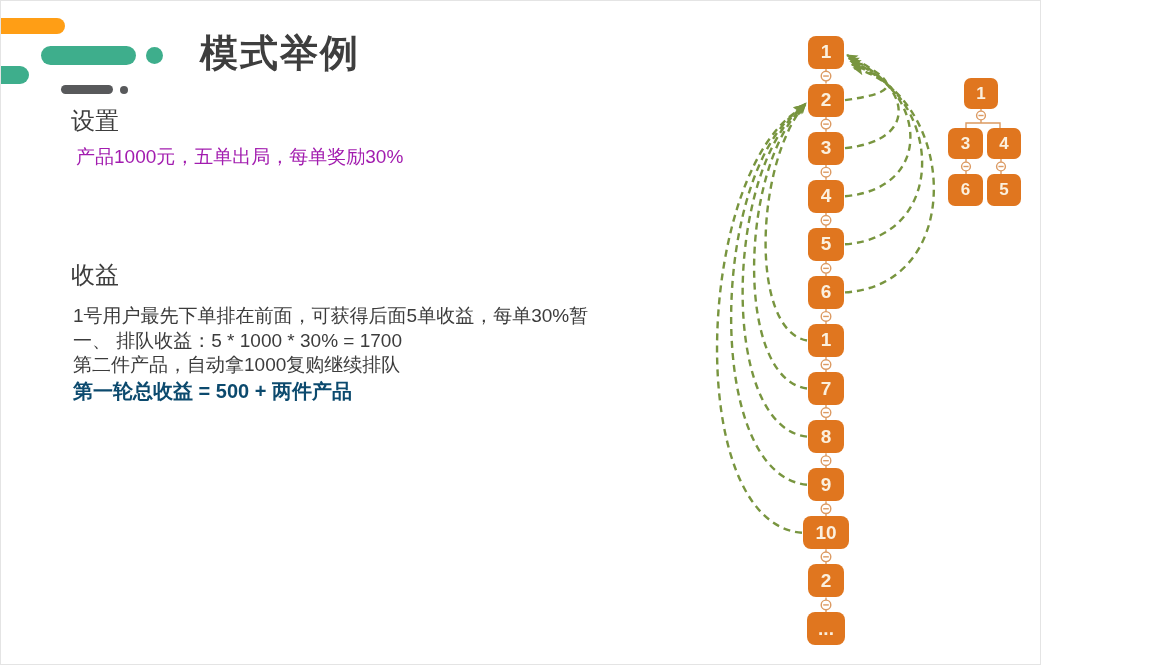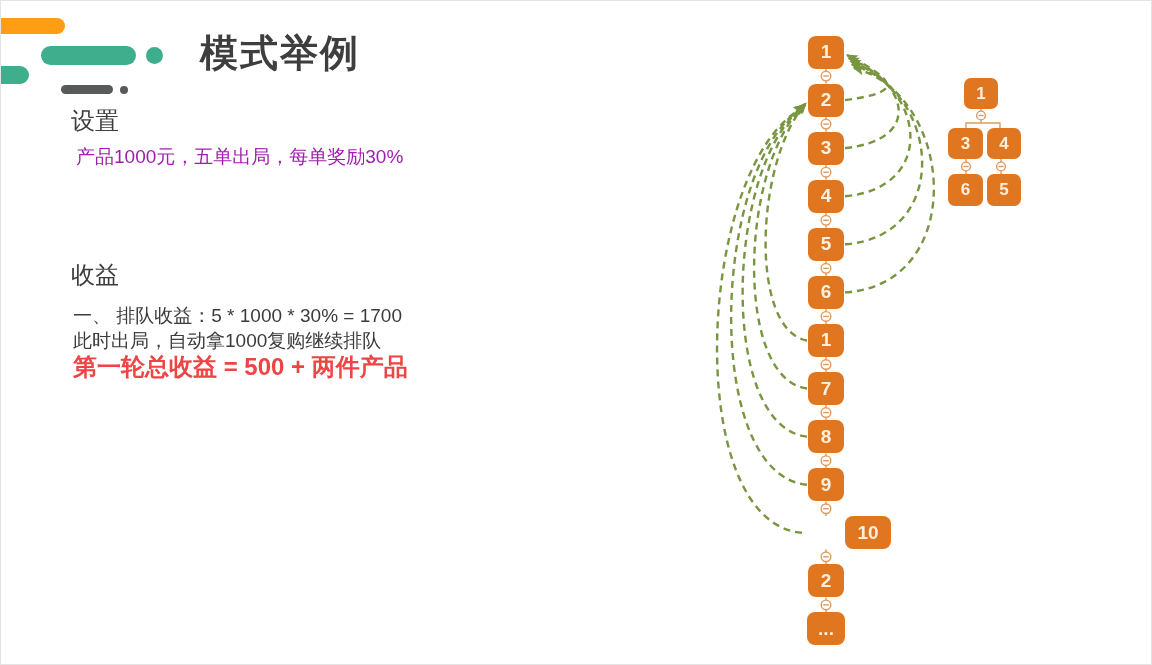--- a/index.html
+++ b/index.html
@@ -1,17 +1,17 @@
 <!DOCTYPE html>
 <html><head>
 <meta charset="utf-8">
 <style>
   html,body{margin:0;padding:0;background:#fff;}
   .slide{
-    position:relative;width:1152px;height:665px;background:#ffffff;
+    position:relative;width:1041px;height:665px;background:#ffffff;
     font-family:"Liberation Sans","DejaVu Sans",sans-serif;
     overflow:hidden;box-sizing:border-box;border:1px solid #e4e4e4;
   }
   
   .bar{position:absolute;}
   .bar-orange{left:0;top:17px;width:64px;height:16px;background:#FF9E15;border-radius:0 8px 8px 0;}
   .bar-teal-mid{left:40px;top:45px;width:95px;height:19px;background:#3EAE8C;border-radius:10px;}
   .dot-teal{left:145px;top:46px;width:17px;height:17px;background:#3EAE8C;border-radius:50%;}
   .bar-teal-low{left:0;top:65px;width:28px;height:18px;background:#3EAE8C;border-radius:0 9px 9px 0;}
   .bar-gray{left:60px;top:84px;width:52px;height:9px;background:#58595B;border-radius:5px;}
@@ -24,21 +24,21 @@
   .sec-heading{
     position:absolute;font-size:24px;font-weight:400;color:#3C3C3C;white-space:nowrap;
   }
   .h-setup{left:70px;top:104px;}
   .h-income{left:70px;top:258px;}
   .setup-body{
     position:absolute;left:75px;top:143px;font-size:19px;color:#a21caf;white-space:nowrap;
   }
   .income-block{position:absolute;left:72px;top:303px;}
   .income-line{font-size:19px;color:#3C3C3C;line-height:24.5px;white-space:nowrap;}
-  .income-highlight{font-size:24px;font-weight:700;color:#ef4444;line-height:25px;white-space:nowrap;margin-top:1px;}
+  .income-highlight{font-size:20px;font-weight:700;color:#0c4a6e;line-height:25px;white-space:nowrap;margin-top:1px;}
 
   .diagram{position:absolute;left:0;top:0;width:1152px;height:665px;}
   .diagram svg{position:absolute;left:0;top:0;z-index:1;}
   .qnode,.tnode{
     position:absolute;z-index:2;background:#E0761F;border-radius:8px;
     color:#FBF0DE;display:flex;align-items:center;justify-content:center;
     font-weight:600;box-sizing:border-box;
   }
   .qnode{height:33px;font-size:19px;}
   .tnode{font-size:17px;border-radius:7px;}
@@ -55,22 +55,23 @@
   <div class="bar bar-gray"></div>
   <div class="bar dot-gray"></div>
 
   <div class="page-title">模式举例</div>
 
   <div class="sec-heading h-setup">设置</div>
   <div class="setup-body">产品1000元，五单出局，每单奖励30%</div>
 
   <div class="sec-heading h-income">收益</div>
   <div class="income-block">
+    <div class="income-line">1号用户最先下单排在前面，可获得后面5单收益，每单30%暂</div>
     <div class="income-line">一、 排队收益：5 * 1000 * 30% = 1700</div>
-    <div class="income-line">此时出局，自动拿1000复购继续排队</div>
+    <div class="income-line">第二件产品，自动拿1000复购继续排队</div>
     <div class="income-highlight">第一轮总收益 = 500 + 两件产品</div>
   </div>
 
   <div class="diagram">
     <svg id="diagram-svg" width="1152" height="665" viewBox="0 0 1152 665">
         <defs>
           <marker id="ah" markerUnits="userSpaceOnUse" markerWidth="13" markerHeight="11" refX="10.5" refY="5" orient="auto">
             <path d="M0,0 L11.5,5 L0,10 L2.6,5 Z" fill="#78953F"></path>
           </marker>
         </defs>
@@ -135,21 +136,21 @@
         <div class="qnode" style="left: 807px; top: 34.5px; width: 36px;">1</div>
         <div class="qnode" style="left: 807px; top: 82.58px; width: 36px;">2</div>
         <div class="qnode" style="left: 807px; top: 130.66px; width: 36px;">3</div>
         <div class="qnode" style="left: 807px; top: 178.74px; width: 36px;">4</div>
         <div class="qnode" style="left: 807px; top: 226.82px; width: 36px;">5</div>
         <div class="qnode" style="left: 807px; top: 274.9px; width: 36px;">6</div>
         <div class="qnode" style="left: 807px; top: 322.98px; width: 36px;">1</div>
         <div class="qnode" style="left: 807px; top: 371.06px; width: 36px;">7</div>
         <div class="qnode" style="left: 807px; top: 419.14px; width: 36px;">8</div>
         <div class="qnode" style="left: 807px; top: 467.22px; width: 36px;">9</div>
-        <div class="qnode" style="left: 844px; top: 515.3px; width: 46px;">10</div>
+        <div class="qnode" style="left: 802px; top: 515.3px; width: 46px;">10</div>
         <div class="qnode" style="left: 807px; top: 563.38px; width: 36px;">2</div>
         <div class="qnode" style="left: 806px; top: 611.46px; width: 38px;">...</div>
       </div>
     <div id="tree-layer">
         <div class="tnode" style="left: 963px; top: 77px; width: 34px; height: 31px;">1</div>
         <div class="tnode" style="left: 947px; top: 127px; width: 35px; height: 31px;">3</div>
         <div class="tnode" style="left: 986px; top: 127px; width: 34px; height: 31px;">4</div>
         <div class="tnode" style="left: 947px; top: 173px; width: 35px; height: 32px;">6</div>
         <div class="tnode" style="left: 986px; top: 173px; width: 34px; height: 32px;">5</div>
       </div>

